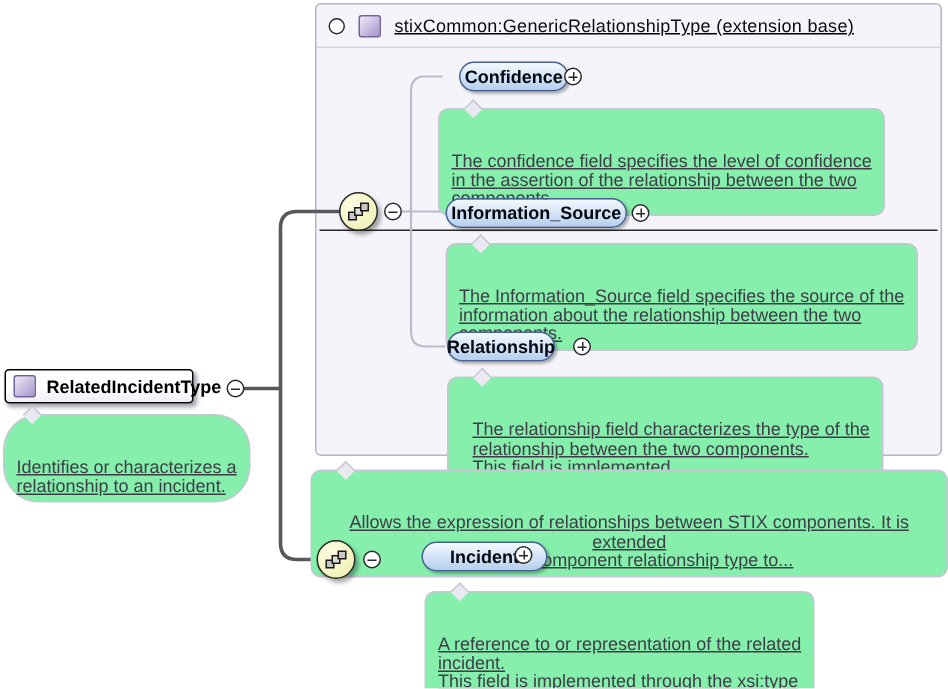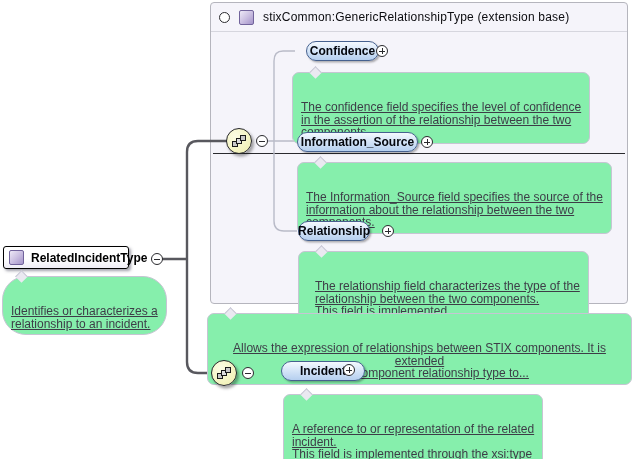--- a/index.html
+++ b/index.html
@@ -12,20 +12,21 @@
 
   
   .panel {
     position:absolute; left:210px; top:2px; width:418px; height:302px;
     background:#f5f4fa; border:1px solid #b5b5bd; border-radius:4px;
     box-sizing:border-box; z-index:1;
   }
   .panel-header {
     display:flex; align-items:center; gap:9px; height:28px; padding-left:8px;
     border-bottom:1px solid #d6d6de;
+    text-decoration:underline;
   }
   .panel-title { font-size:12px; color:#0b0b0f; letter-spacing:0.2px; }
 
   
   .ctype-icon {
     width:15px; height:15px; box-sizing:border-box; border:1px solid #71639b;
     border-radius:2px; flex:0 0 auto;
     background:linear-gradient(135deg,#ede8f6 0%,#cfc4e4 45%,#a493c9 100%);
   }
 

